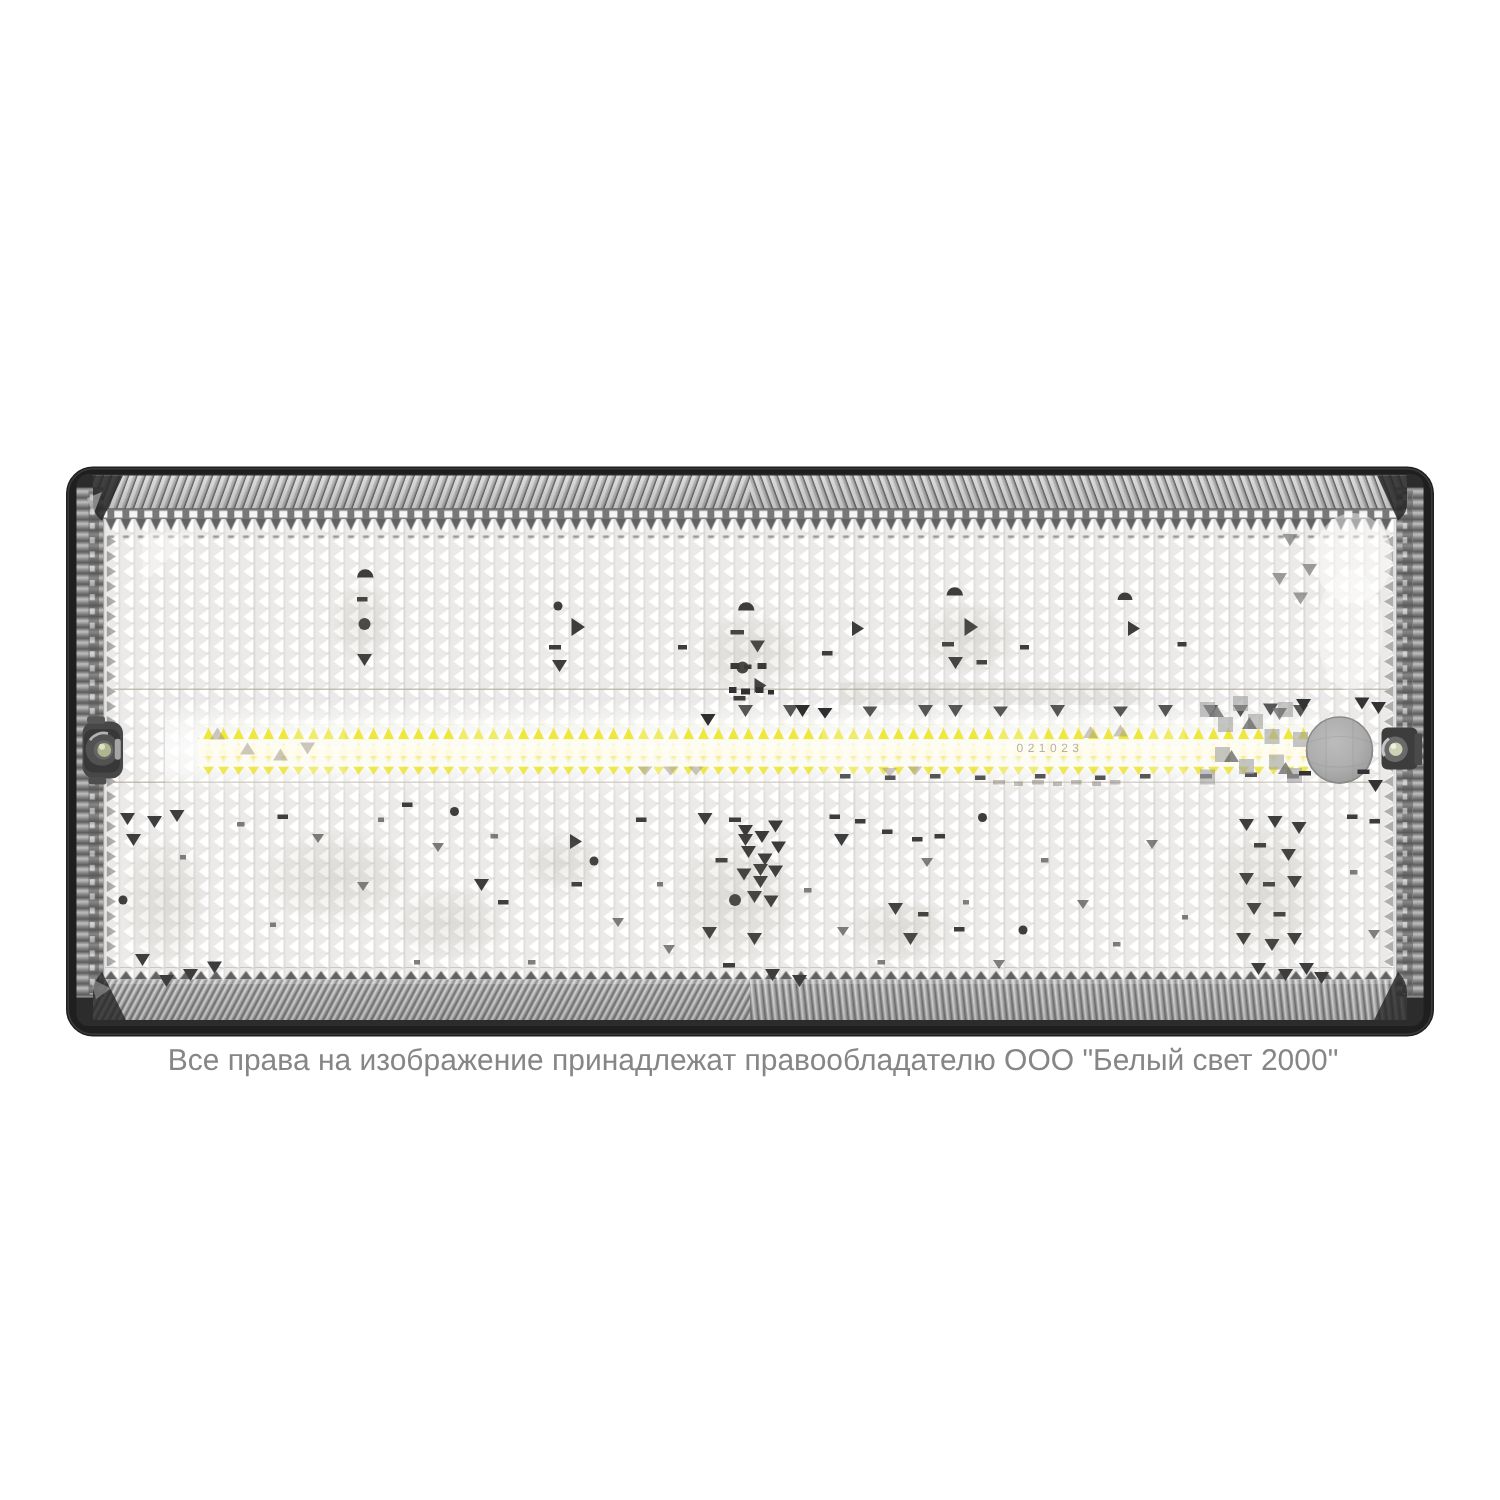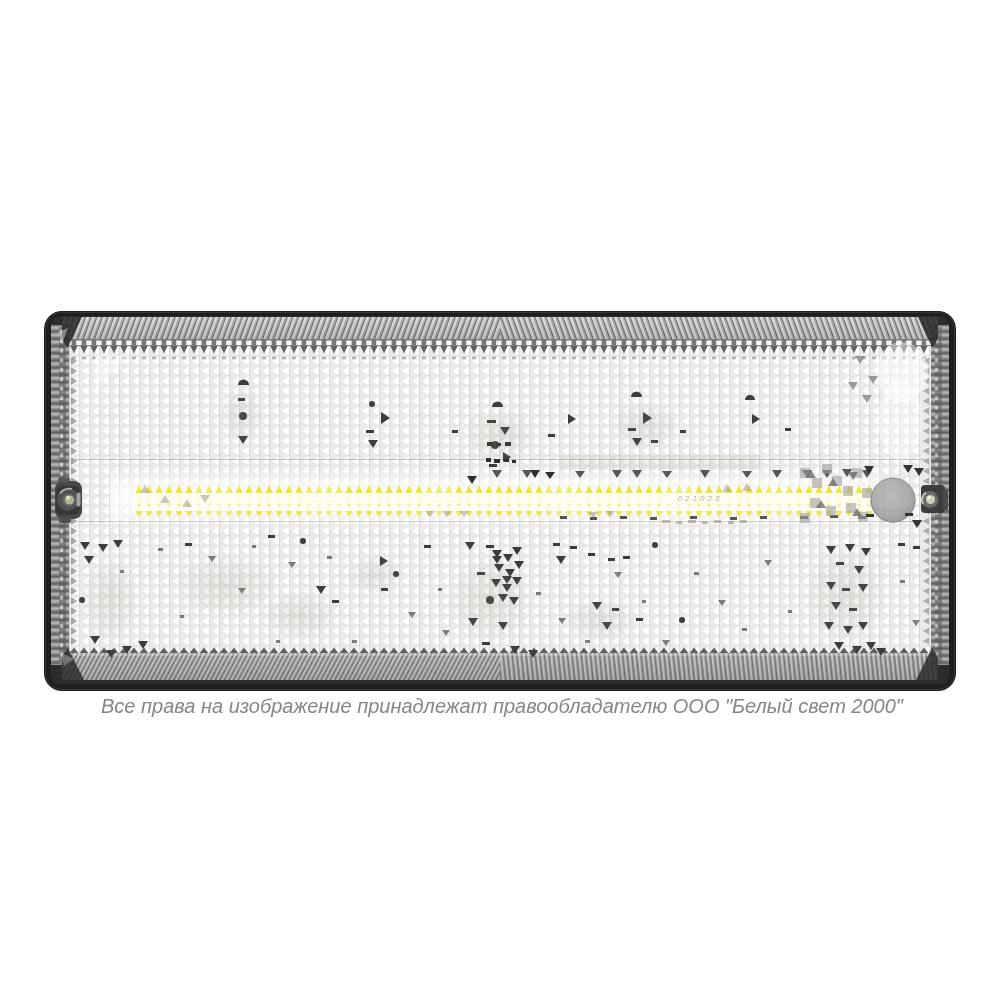--- a/index.html
+++ b/index.html
@@ -1,16 +1,16 @@
 <!DOCTYPE html>
 <html><head>
 <meta charset="utf-8">
 <style>
   html,body{margin:0;padding:0;background:#ffffff;}
-  .wrap{width:1000px;height:1000px;position:relative;font-family:"Liberation Sans",sans-serif;font-style:italic;}
+  .wrap{width:1000px;height:1000px;position:relative;font-family:"Liberation Sans",sans-serif;}
 </style>
 </head>
 <body>
 <div class="wrap">
 <svg width="1000" height="1000" viewBox="0 0 1000 1000" xmlns="http://www.w3.org/2000/svg">
 <defs>
 
   <pattern id="pyr" x="69" y="346" width="10" height="10" patternUnits="userSpaceOnUse">
     <rect width="10" height="10" fill="#ebeae8"></rect>
     <rect width="1" height="10" fill="#dcdbd9"></rect>

